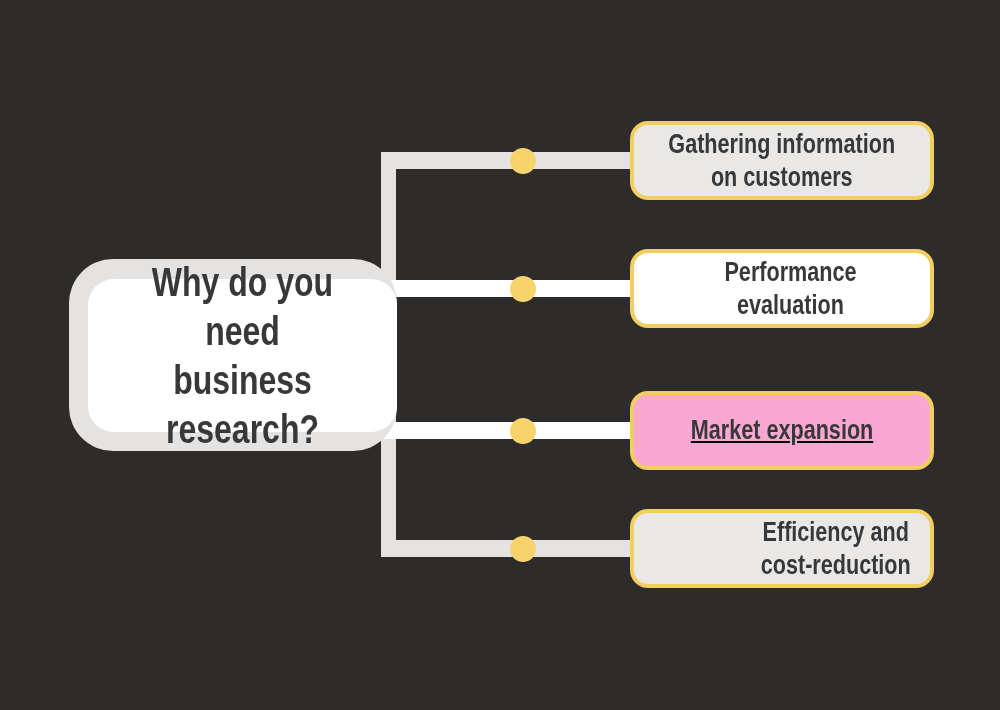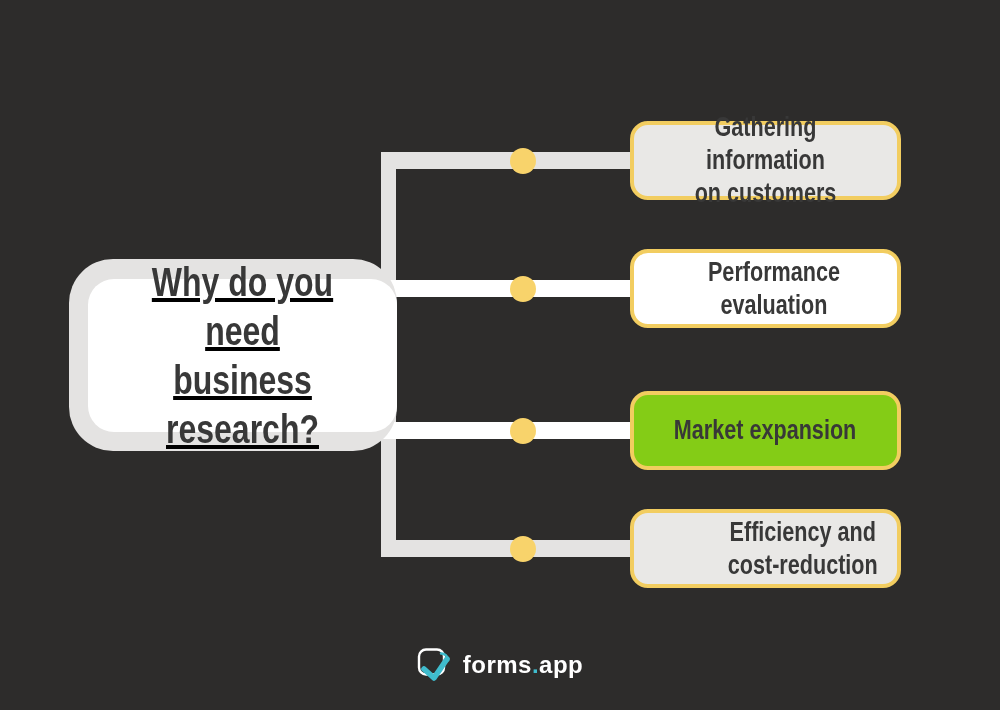--- a/index.html
+++ b/index.html
@@ -29,30 +29,30 @@
   .dot3{top:418px;}
   .dot4{top:536px;}
   
   .root-outer{
     position:absolute;left:69px;top:259px;width:328px;height:192px;
     border-radius:44px;
   }
   .root-inner{
     position:absolute;left:88px;top:279px;width:309px;height:153px;
     border-radius:26px;background:#ffffff;
-    display:flex;align-items:center;justify-content:center;text-decoration:underline;
+    display:flex;align-items:center;justify-content:center;
   }
   .root-title{
     font-size:40px;line-height:49px;font-weight:700;color:#383838;
     text-align:center;white-space:pre-line;
     transform:scaleX(0.80);transform-origin:50% 50%;
   }
   
   .branch{
-    position:absolute;left:630px;width:271px;height:79px;
+    position:absolute;left:630px;width:304px;height:79px;
     box-sizing:border-box;border:4px solid #f2cd60;border-radius:18px;
     display:flex;align-items:center;justify-content:center;
   }
   .branch1{top:121px;}
   .branch2{top:249px;}
   .branch3{top:391px;}
   .branch4{top:509px;}
   .branch-label{
     font-size:27px;line-height:33px;font-weight:700;color:#383838;
     text-align:center;white-space:pre-line;
@@ -93,30 +93,22 @@
   <div class="dot dot3" style="background-color: rgb(248, 211, 107);"></div>
   <div class="dot dot4" style="background-color: rgb(248, 211, 107);"></div>
 
   <div class="branch branch1" style="background-color: rgb(233, 232, 230);">
     <div class="branch-label">Gathering information
 on customers</div>
   </div>
   <div class="branch branch2" style="background-color: rgb(255, 255, 255); padding-left: 17px;">
     <div class="branch-label">Performance evaluation</div>
   </div>
-  <div class="branch branch3" style="background-color: #84cc16;">
+  <div class="branch branch3" style="background-color: #f9a8d4; text-decoration: underline;">
     <div class="branch-label">Market expansion</div>
   </div>
   <div class="branch branch4" style="background-color: rgb(233, 232, 230); justify-content: flex-end;">
     <div class="branch-label">Efficiency and
 cost-reduction</div>
   </div>
 
-  <div class="brand">
-    <svg class="brand-icon" width="36" height="38" viewBox="0 0 36 38" fill="none" xmlns="http://www.w3.org/2000/svg">
-      <rect x="2" y="3.5" width="25" height="25" rx="7" stroke="#ffffff" stroke-width="2.4" fill="none"></rect>
-      <path d="M24 7.5 a7 7 0 0 1 7.2 6.8" stroke="#3fbccd" stroke-width="2.4" fill="none" stroke-linecap="round"></path>
-      <path d="M7 23 L17 32 L30 13" stroke="#3fbccd" stroke-width="5.6" fill="none" stroke-linecap="round" stroke-linejoin="round"></path>
-    </svg>
-    <div class="brand-text"><span>forms</span><span class="brand-dot">.</span><span>app</span></div>
-  </div>
 
 </div>
 
 </body></html>

